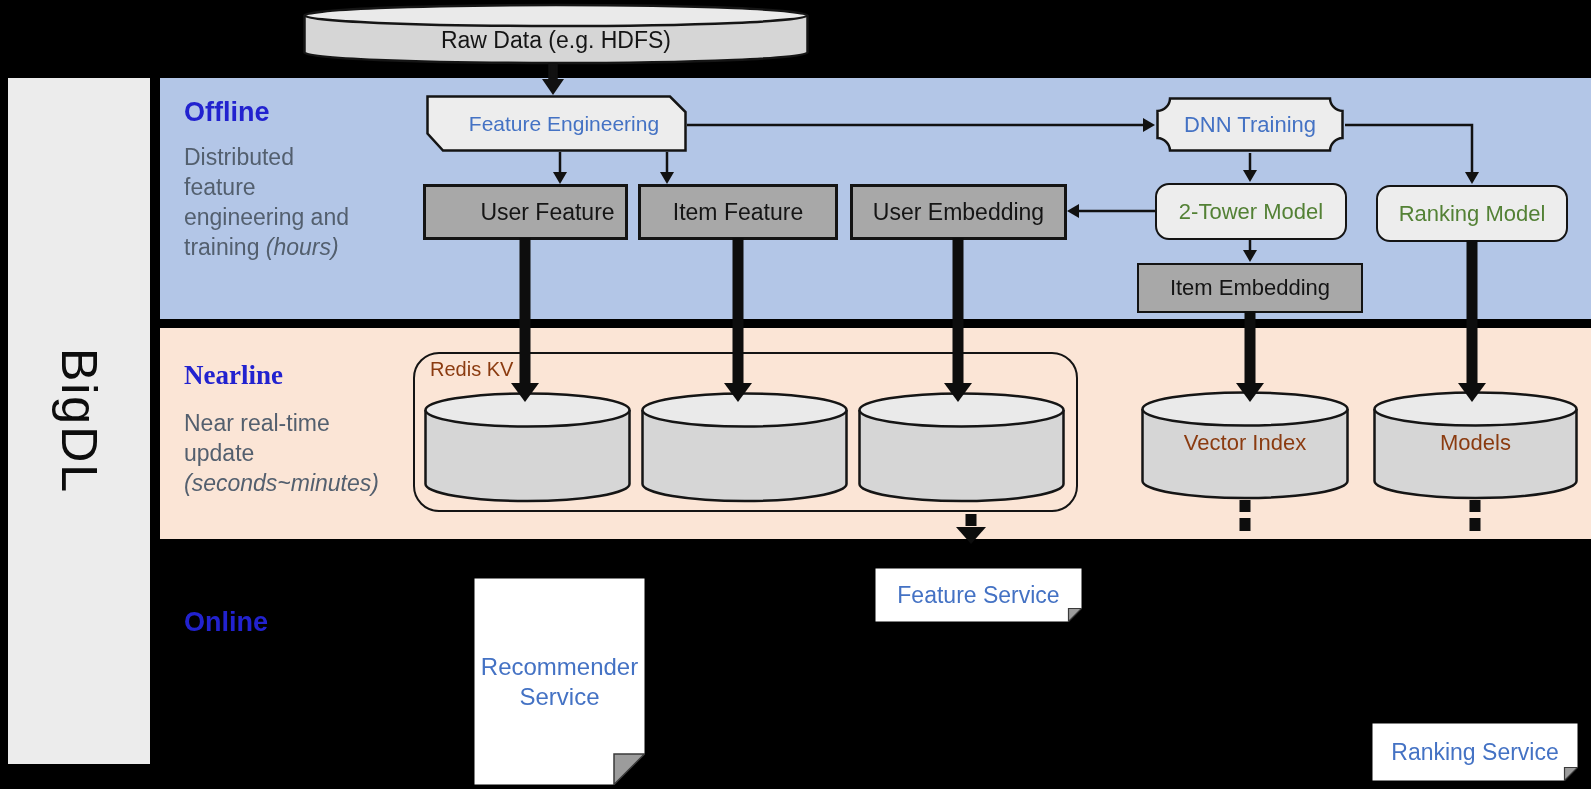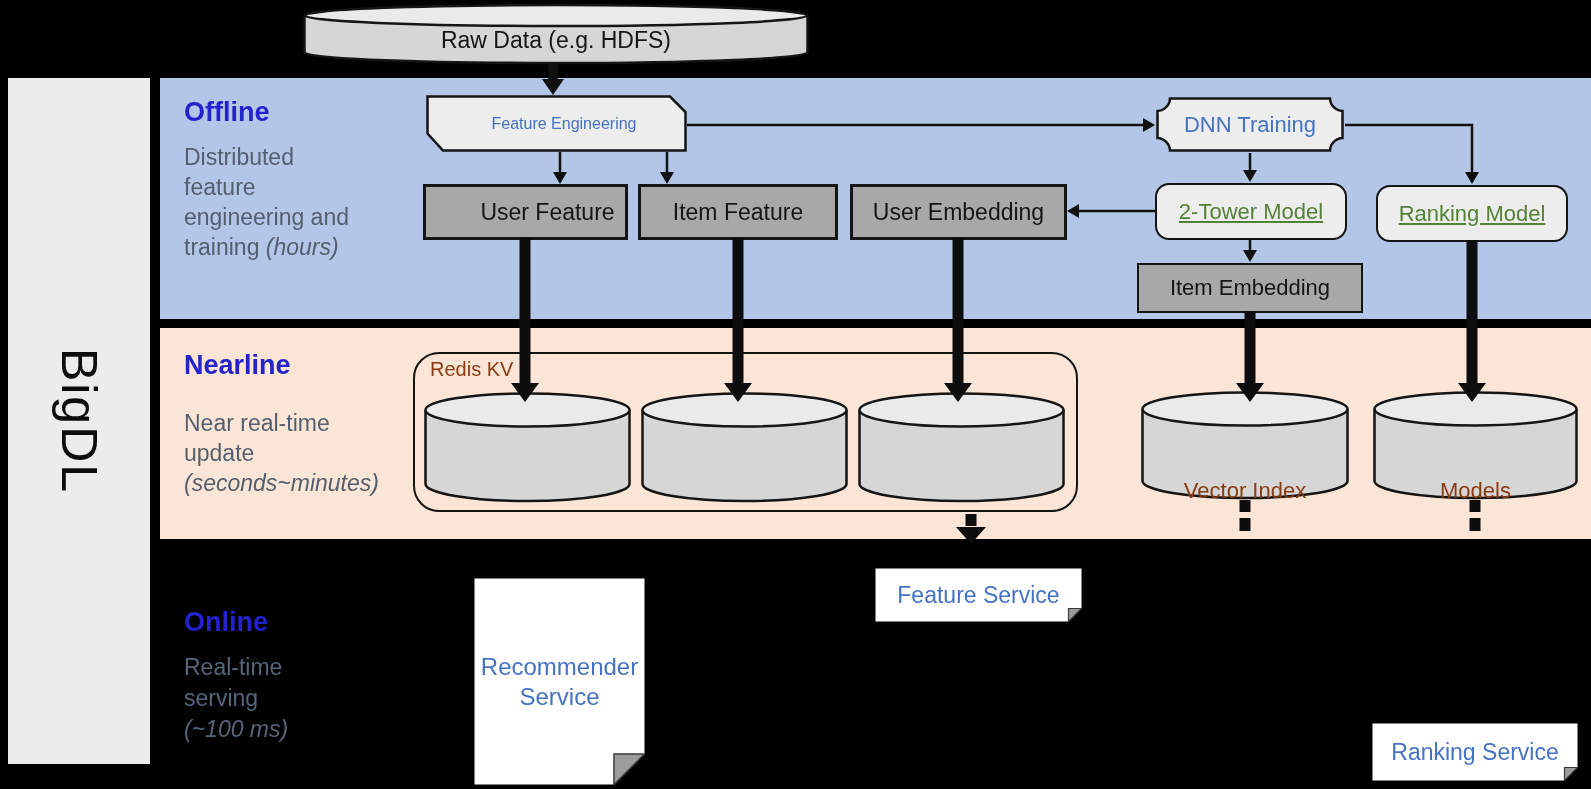--- a/index.html
+++ b/index.html
@@ -12,32 +12,32 @@
   .band-offline{background:#b3c6e7;}
   .band-nearline{background:#fbe5d6;}
   .lane-title{font-size:27px;font-weight:bold;color:#2222cf;}
   .lane-desc{font-size:23px;color:#535f6e;line-height:30px;}
   .lane-desc.on-black{color:#56657a;line-height:31px;}
   .it{font-style:italic;}
   
   .graybox{background:#a8a8a8;border:3px solid #141414;display:flex;align-items:center;justify-content:center;
            font-size:23px;color:#151515;}
   .lightbox{background:#ededed;border:2.5px solid #141414;border-radius:14px;display:flex;align-items:center;
-            justify-content:center;font-size:22px;text-decoration:underline;}
+            justify-content:center;font-size:22px;}
   .txt-blue{color:#4472c4;}
   .txt-green{color:#538135;}
-  .txt-brown{color:#8b3b10;margin-top:48px;}
+  .txt-brown{color:#8b3b10;}
   .shape-label{position:absolute;left:0;top:0;right:0;bottom:0;display:flex;align-items:center;
                justify-content:center;text-align:right;}
   .redis-box{border:2.5px solid #141414;border-radius:26px;}
   .redis-tag{font-size:20px;color:#8b3b10;}
   .cyl-label{position:absolute;left:0;right:0;top:40px;text-align:center;font-size:22px;}
   .doc-label{position:absolute;left:0;top:0;right:0;bottom:0;display:flex;flex-direction:column;
              align-items:center;justify-content:center;font-size:23px;color:#4472c4;line-height:30px;}
-  .fe-label{font-size:16px;padding-left:15px;}
+  .fe-label{font-size:21px;padding-left:15px;}
   svg{display:block;}
   #wires{position:absolute;left:0;top:0;pointer-events:none;}
 </style>
 </head>
 <body>
 
 <div id="canvas">
 
   <div class="abs band-offline" style="left:160px;top:78px;width:1431px;height:241px;"></div>
   <div class="abs band-nearline" style="left:160px;top:328px;width:1431px;height:211px;"></div>
@@ -47,33 +47,28 @@
   </div>
 
   <div class="abs lane-title" style="left:184px;top:97px;">Offline</div>
   <div class="abs lane-desc" style="left:184px;top:142px;width:240px;">
     <div>Distributed</div>
     <div>feature</div>
     <div>engineering and</div>
     <div><span>training</span> <span class="it">(hours)</span></div>
   </div>
 
-  <div class="abs lane-title" style="left:184px;top:350px;">Nearline</div>
+  <div class="abs lane-title" style="left:184px;top:360px;font-family:Liberation Serif, serif;">Nearline</div>
   <div class="abs lane-desc" style="left:184px;top:408px;width:260px;">
     <div>Near real-time</div>
     <div>update</div>
     <div class="it">(seconds~minutes)</div>
   </div>
 
   <div class="abs lane-title" style="left:184px;top:607px;">Online</div>
-  <div class="abs lane-desc on-black" style="left:184px;top:652px;width:240px;">
-    <div>Real-time</div>
-    <div>serving</div>
-    <div class="it">(~100 ms)</div>
-  </div>
 
   <div class="abs" style="left:302px;top:3px;width:508px;height:62px;">
     <svg width="508" height="62" viewBox="0 0 508 62">
       <path d="M2.5,12.5 V49.5 A251,10.5 0 0 0 505.5,49.5 V12.5" fill="#d6d6d6" stroke="#151515" stroke-width="2.5"></path>
       <ellipse cx="254" cy="12.5" rx="251.5" ry="10.5" fill="#eaeaea" stroke="#151515" stroke-width="2.5"></ellipse>
     </svg>
     <div class="shape-label" style="top:12px;font-size:23px;color:#151515;">Raw Data (e.g. HDFS)</div>
   </div>
 
   <div class="abs" style="left:426px;top:95px;width:261px;height:57px;">

